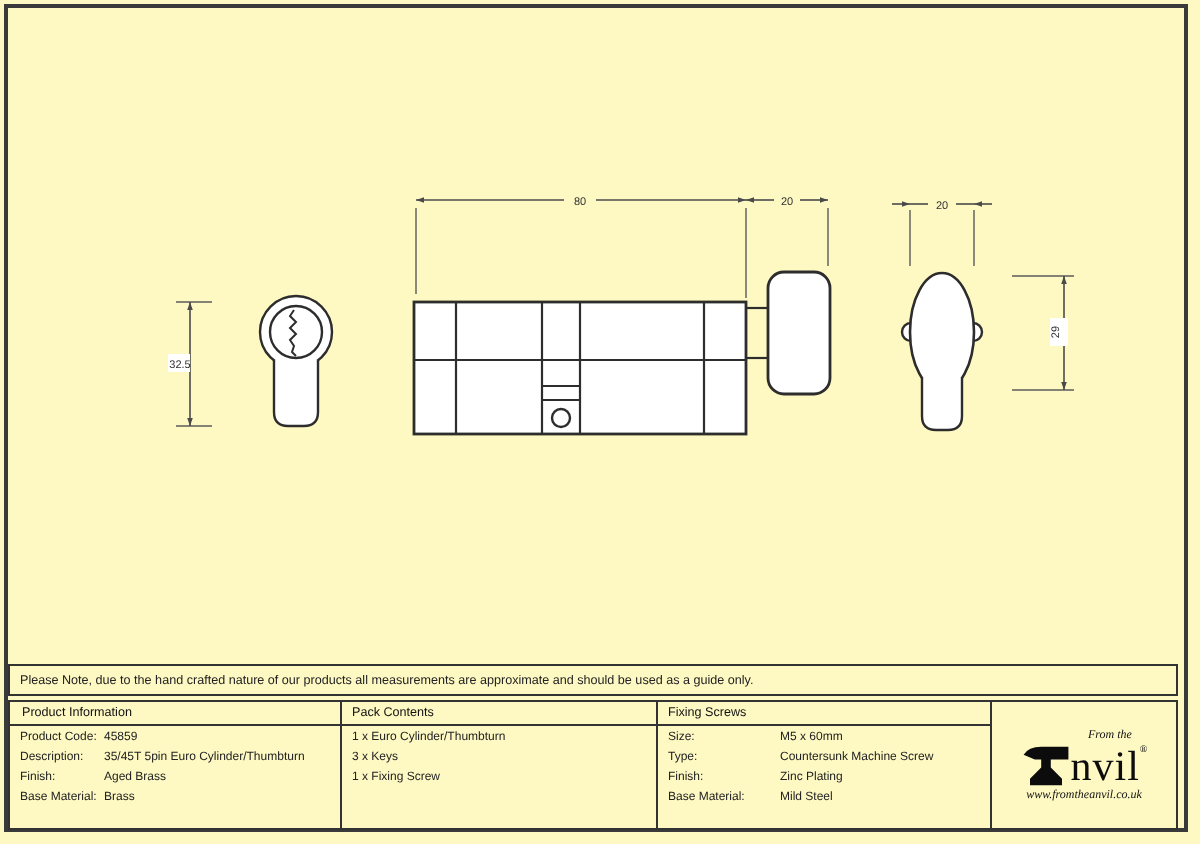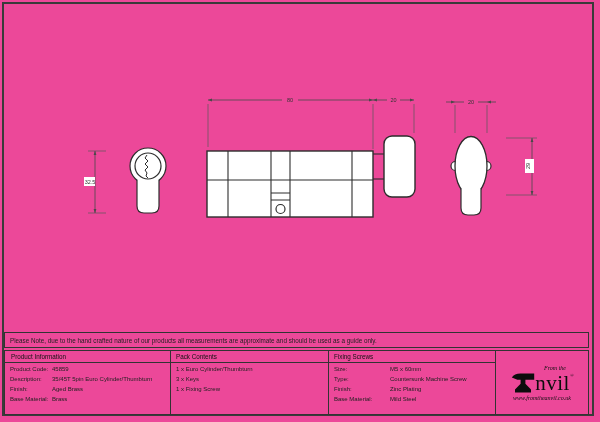--- a/index.html
+++ b/index.html
@@ -1,16 +1,16 @@
 <!DOCTYPE html>
 <html><head>
 <meta charset="utf-8">
 <style>
   html,body{margin:0;padding:0;background:#fff;}
-  .page{position:relative;width:600px;height:422px;background:#ec4899;overflow:hidden;
+  .page{position:relative;width:600px;height:422px;background:#fef9c3;overflow:hidden;
         font-family:"Liberation Sans",sans-serif;color:#222;}
   .sheet-border{position:absolute;left:2px;top:2px;width:592px;height:414px;
         border:2px solid #3a3a3a;box-sizing:border-box;}
   svg text{font-family:"Liberation Sans",sans-serif;fill:#333;}
 
   .note-box{position:absolute;left:4px;top:332px;width:585px;height:16px;
         border:1px solid #333;box-sizing:border-box;display:flex;align-items:center;}
   .note-text{font-size:6.3px;color:#222;padding-left:5px;white-space:nowrap;}
 
   .spec-table{position:absolute;left:4px;top:350px;width:585px;height:65px;

